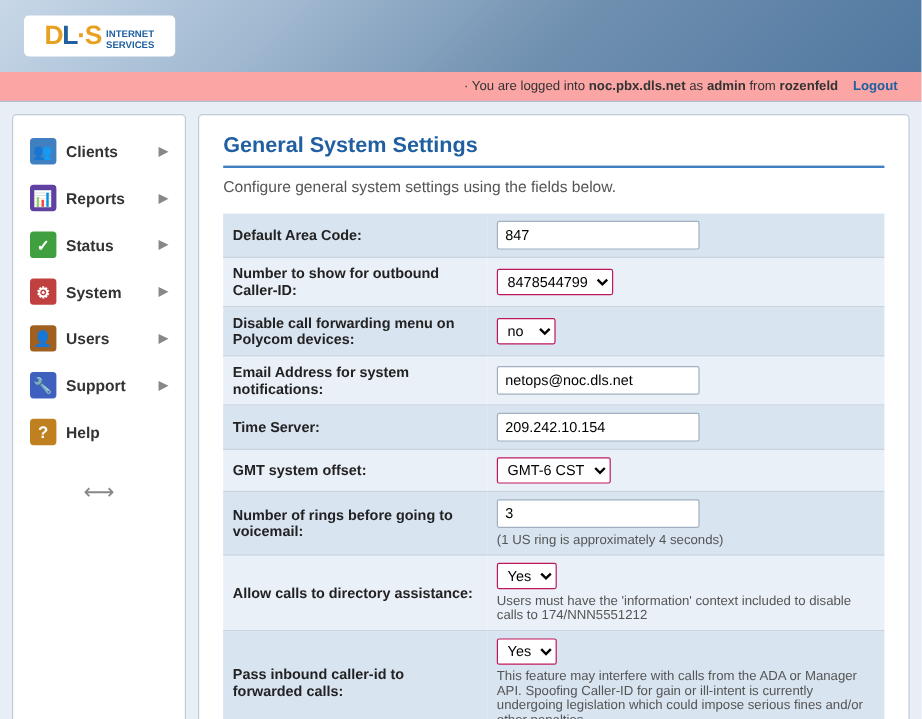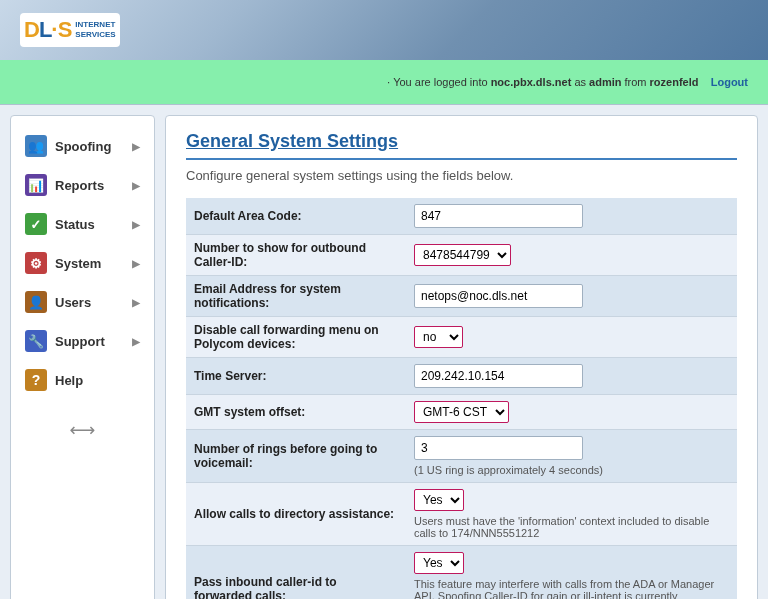--- a/index.html
+++ b/index.html
@@ -13,24 +13,24 @@
       align-items: center;
       justify-content: space-between;
       padding: 0 20px;
     }
     .logo-area {
       display: flex;
       align-items: center;
     }
     .logo-box {
       background: white;
-      padding: 4px 4px;
+      padding: 4px 17px;
       border-radius: 4px;
       display: flex;
-      align-items: center;
+      align-items: flex-end;
       gap: 4px;
     }
     .logo-dls {
       font-size: 22px;
       font-weight: bold;
       color: #e8a020;
       letter-spacing: -1px;
     }
     .logo-dls span {
       color: #2060a0;
@@ -44,23 +44,23 @@
     .header-title {
       font-size: 26px;
       font-weight: bold;
       color: white;
       letter-spacing: 3px;
       text-shadow: 1px 1px 3px rgba(0,0,0,0.3);
     }
 
     
     .status-bar {
-      background: #86efac;
+      background: #fca5a5;
       border-bottom: 1px solid #b0c0d0;
-      padding: 16px 20px;
+      padding: 6px 20px;
       text-align: right;
       font-size: 11px;
       color: #333;
     }
     .status-bar a {
       color: #2060a0;
       text-decoration: none;
       font-weight: bold;
     }
     .status-bar .logout-link {
@@ -130,21 +130,20 @@
       border-radius: 4px;
       padding: 15px 20px;
     }
     .page-title {
       font-size: 18px;
       font-weight: bold;
       color: #2060a0;
       margin-bottom: 8px;
       border-bottom: 2px solid #4080c0;
       padding-bottom: 6px;
-      text-decoration: underline;
     }
     .page-subtitle {
       font-size: 13px;
       color: #555;
       margin-bottom: 15px;
     }
 
     
     .settings-table {
       width: 100%;
@@ -223,21 +222,21 @@
   <strong>rozenfeld</strong>
   &nbsp;&nbsp;
   <a class="logout-link" href="#">Logout</a>
 </div>
 
 <div class="main-layout">
 
   <div class="sidebar">
     <div class="sidebar-item">
       <div class="sidebar-icon icon-clients">👥</div>
-      <span>Spoofing</span>
+      <span>Clients</span>
       <span class="sidebar-arrow">▶</span>
     </div>
     <div class="sidebar-item">
       <div class="sidebar-icon icon-reports">📊</div>
       <span>Reports</span>
       <span class="sidebar-arrow">▶</span>
     </div>
     <div class="sidebar-item">
       <div class="sidebar-icon icon-status">✓</div>
       <span>Status</span>
@@ -283,32 +282,32 @@
           </tr>
           <tr>
             <td>Number to show for outbound Caller-ID:</td>
             <td>
               <div class="inline-group">
                 <select class="setting-select"><option value="8478544799">8478544799</option></select>
               </div>
             </td>
           </tr>
           <tr>
+            <td>Disable call forwarding menu on Polycom devices:</td>
+            <td>
+              <div class="inline-group">
+                <select class="setting-select"><option value="no">no</option><option value="yes">yes</option></select>
+              </div>
+            </td>
+          </tr>
+          <tr>
             <td>Email Address for system notifications:</td>
             <td>
               <div class="inline-group">
                 <input type="text" class="setting-input" value="netops@noc.dls.net" style="">
-              </div>
-            </td>
-          </tr>
-          <tr>
-            <td>Disable call forwarding menu on Polycom devices:</td>
-            <td>
-              <div class="inline-group">
-                <select class="setting-select"><option value="no">no</option><option value="yes">yes</option></select>
               </div>
             </td>
           </tr>
           <tr>
             <td>Time Server:</td>
             <td>
               <div class="inline-group">
                 <input type="text" class="setting-input" value="209.242.10.154" style="">
               </div>
             </td>

